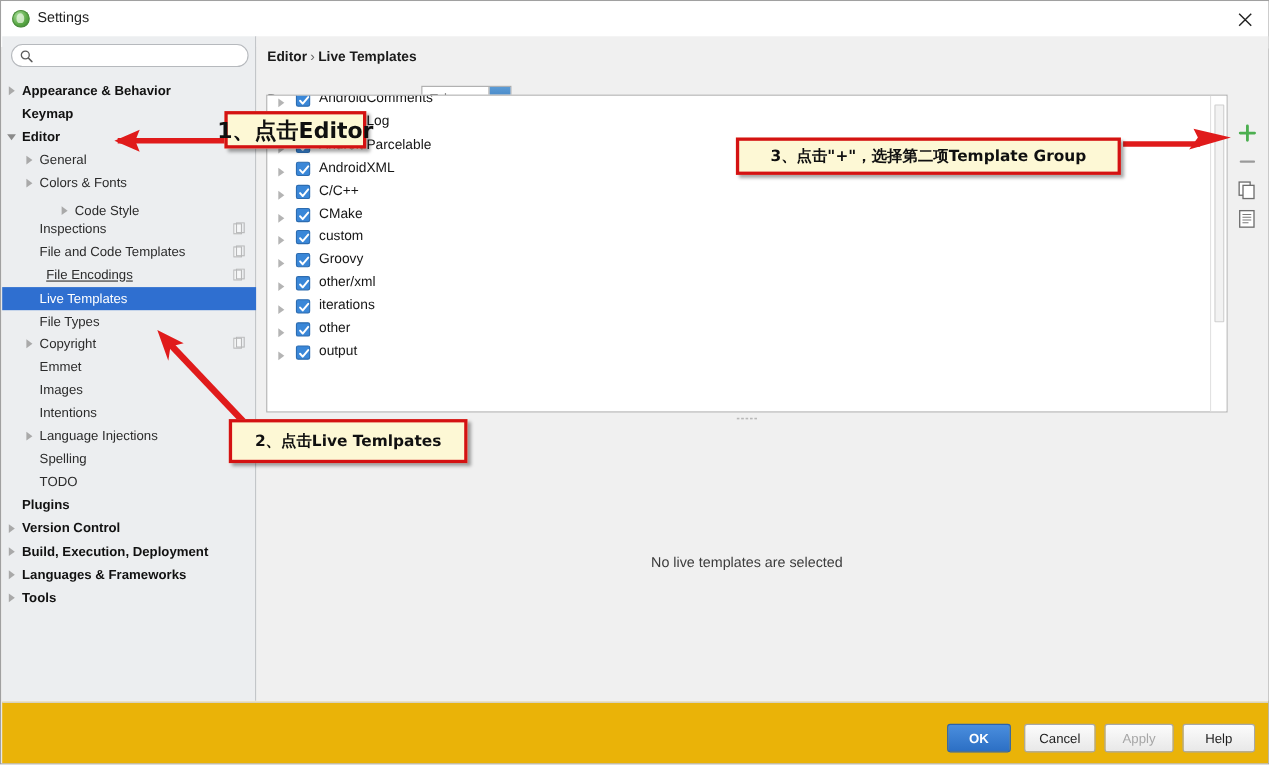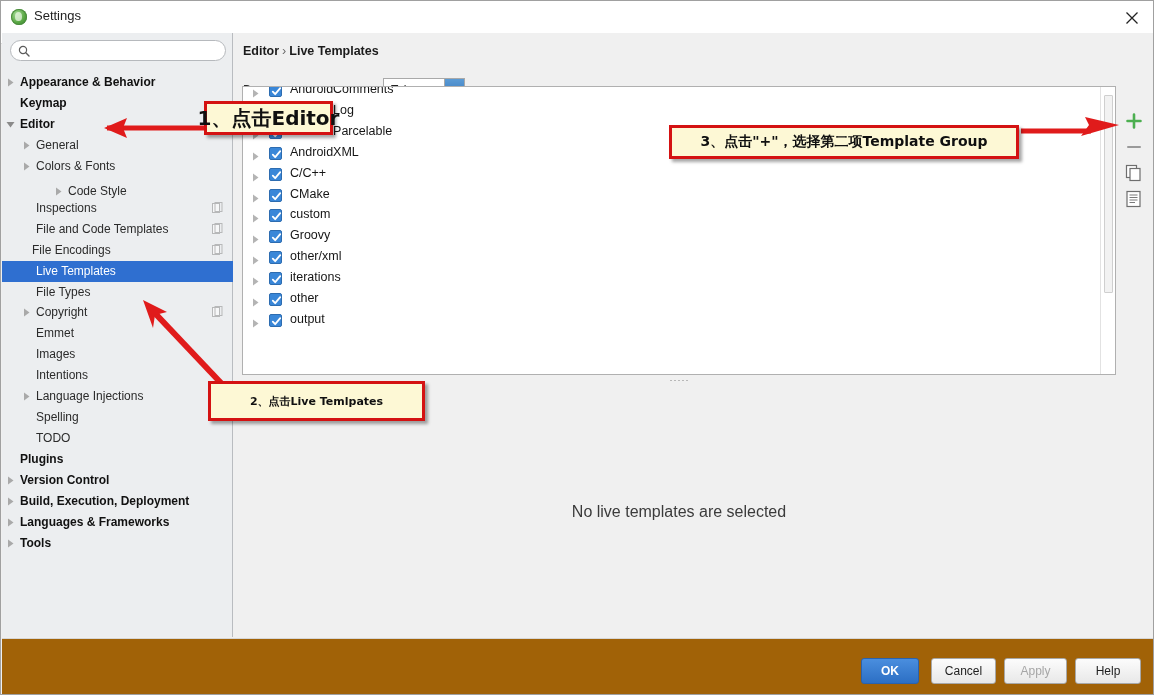--- a/index.html
+++ b/index.html
@@ -154,27 +154,27 @@
     background: #f0f0f0;
   }
   #splitter .dots {
     position: absolute; left: 50%; transform: translateX(-50%); top: 3px;
     width: 20px; height: 3px;
     background-image: radial-gradient(#b8b8b8 40%, transparent 41%);
     background-size: 4px 3px;
   }
   #no-sel {
     position: absolute; left: 241px; top: 502px; width: 874px;
-    text-align: center; font-size: 16px; color: #3b3b3b;
+    text-align: center; font-size: 13px; color: #3b3b3b;
   }
 
   
   #bottombar {
     position: absolute; left: 1px; top: 637px; width: 1151px; height: 56px;
-    background: #a16207; border-top: 1px solid #d6d6d6;
+    background: #eab308; border-top: 1px solid #d6d6d6;
   }
   .dlg-btn {
     position: absolute; top: 19px; height: 26px;
     border: 1px solid #a8a8a8; border-radius: 3px;
     background: linear-gradient(#fcfcfc, #e8e8e8);
     font-family: "Liberation Sans", sans-serif; font-size: 12px; color: #1e1e1e;
     cursor: default;
   }
   .dlg-btn.primary {
     background: linear-gradient(#4a8ede, #2c6fc4);
@@ -277,21 +277,21 @@
             </svg></span>
         </div>
         <div class="tree-item plain" style="top: 185.65px;">
           <span class="tree-label" style="left: 34px;">File and Code Templates</span>
           <span class="copy-badge"><svg width="11" height="12" viewBox="0 0 11 12">
               <rect x="0.5" y="1.5" width="7" height="9" stroke="#8d8d8d" stroke-width="1" fill="#fff"></rect>
               <rect x="3" y="0.5" width="7" height="9" stroke="#8d8d8d" stroke-width="1" fill="none"></rect>
             </svg></span>
         </div>
         <div class="tree-item plain" style="top: 206.6px;">
-          <span class="tree-label" style="left: 30px;">File Encodings</span>
+          <span class="tree-label" style="left: 40px; text-decoration: underline;">File Encodings</span>
           <span class="copy-badge"><svg width="11" height="12" viewBox="0 0 11 12">
               <rect x="0.5" y="1.5" width="7" height="9" stroke="#8d8d8d" stroke-width="1" fill="#fff"></rect>
               <rect x="3" y="0.5" width="7" height="9" stroke="#8d8d8d" stroke-width="1" fill="none"></rect>
             </svg></span>
         </div>
         <div class="tree-item plain selected" style="top: 227.55px;">
           <span class="tree-label" style="left: 34px;">Live Templates</span>
         </div>
         <div class="tree-item plain" style="top: 248.5px; text-align: right;">
           <span class="tree-label" style="left: 34px;">File Types</span>
@@ -582,17 +582,17 @@
 
   <svg class="arrow-svg" style="left:1018px; top:108px;" width="105" height="34">
     <g>
       <path d="M2 22 L72 22" stroke="#e01b1b" stroke-width="5" stroke-linecap="butt"></path>
       <path d="M100 16 L66 8 L70 16 L62 27 Z" fill="#e01b1b"></path>
     </g>
   </svg>
 
   <div class="callout" style="left:203px; top:100px; width:129px; height:34px; font-size:20px;">1、点击Editor</div>
 
-  <div class="callout" style="left:207px; top:380px; width:217px; height:40px; font-size:11px;">2、点击Live Temlpates</div>
+  <div class="callout" style="left:207px; top:380px; width:217px; height:40px; font-size:14px;">2、点击Live Temlpates</div>
 
   <div class="callout" style="left:668px; top:124px; width:350px; height:34px; font-size:14px;">3、点击"+"，选择第二项Template Group</div>
 
 </div>
 
 </body></html>

